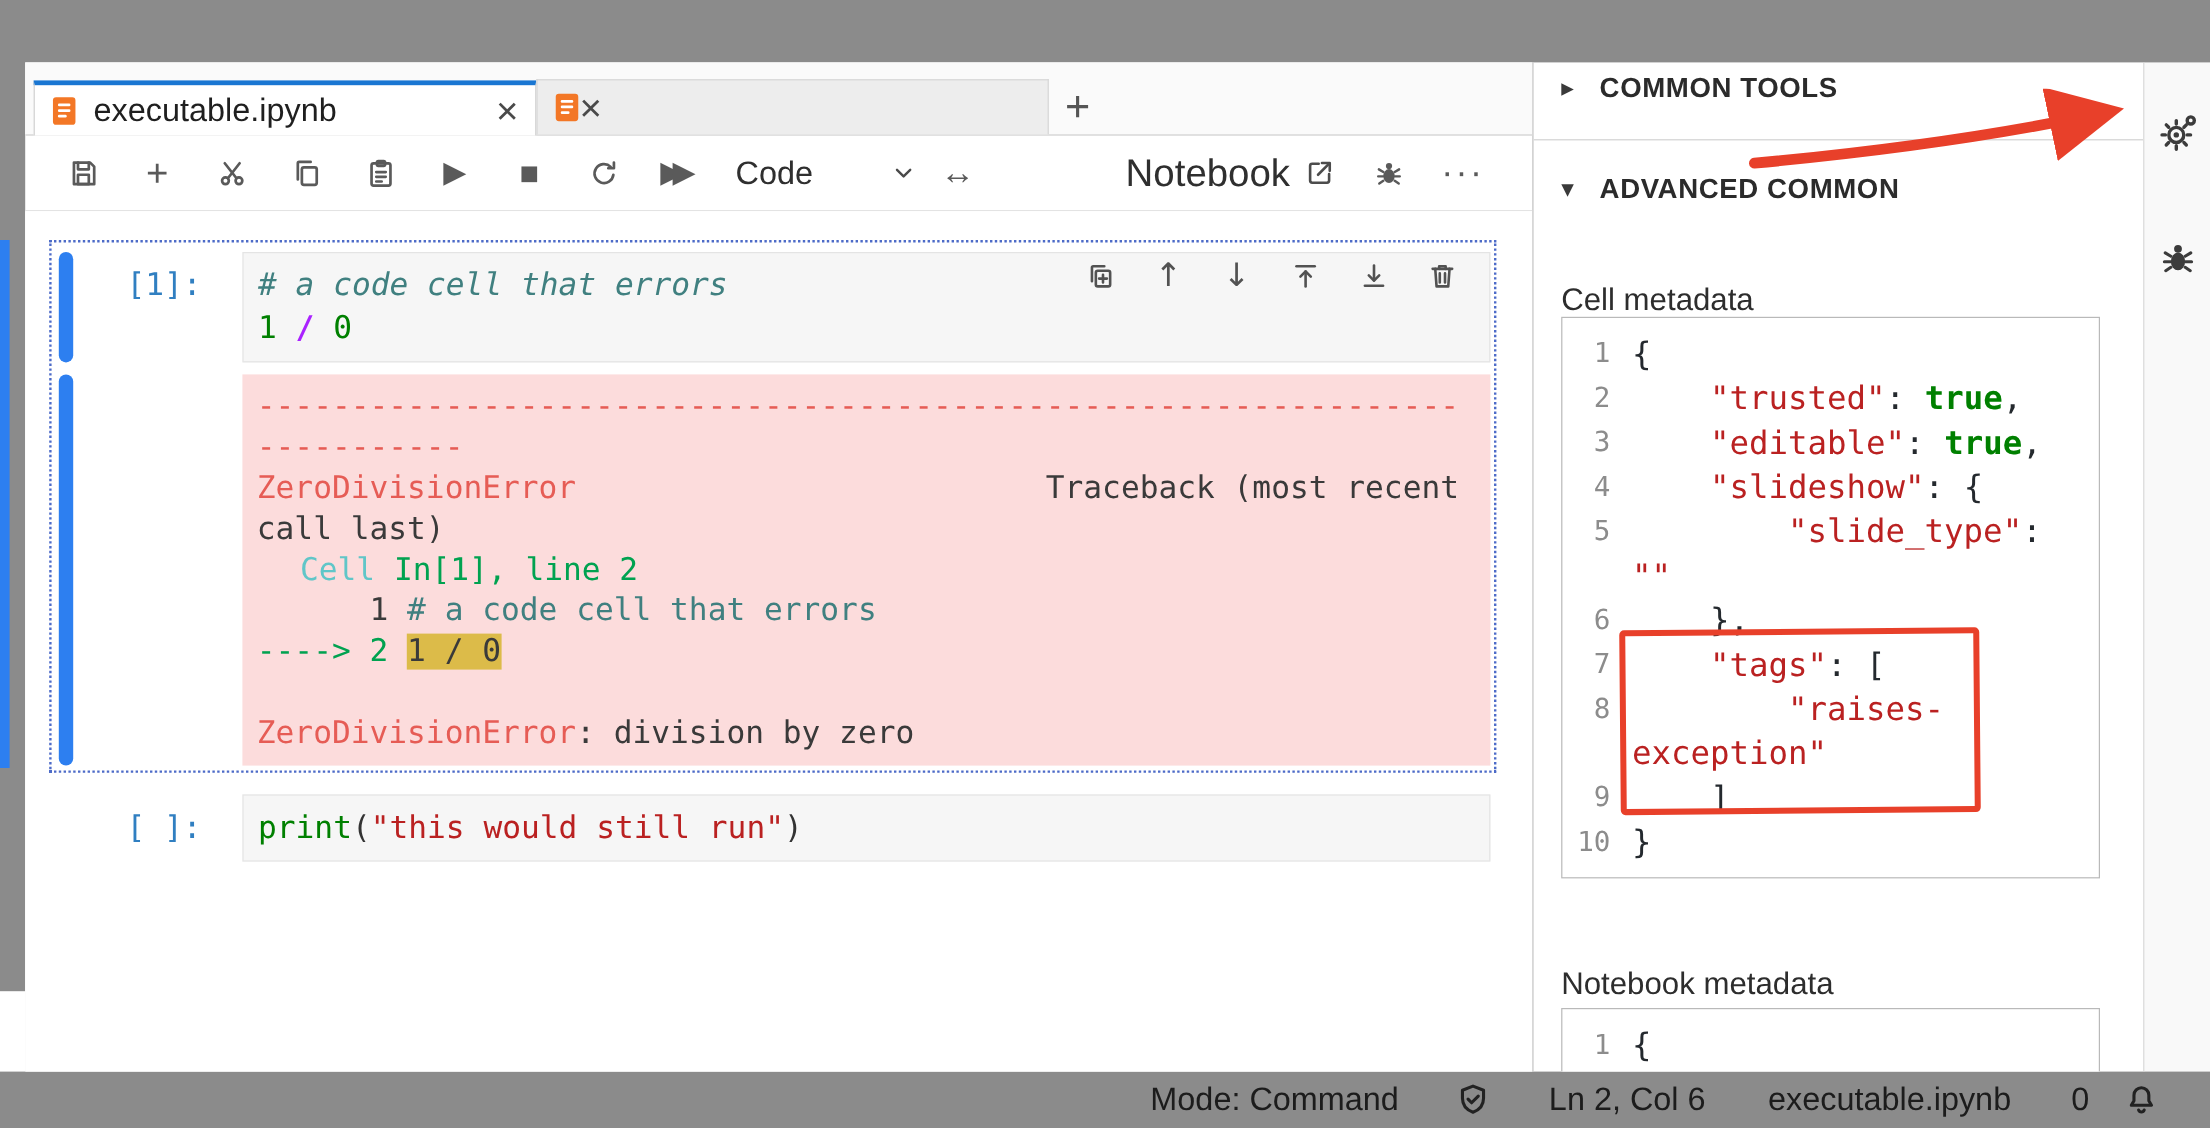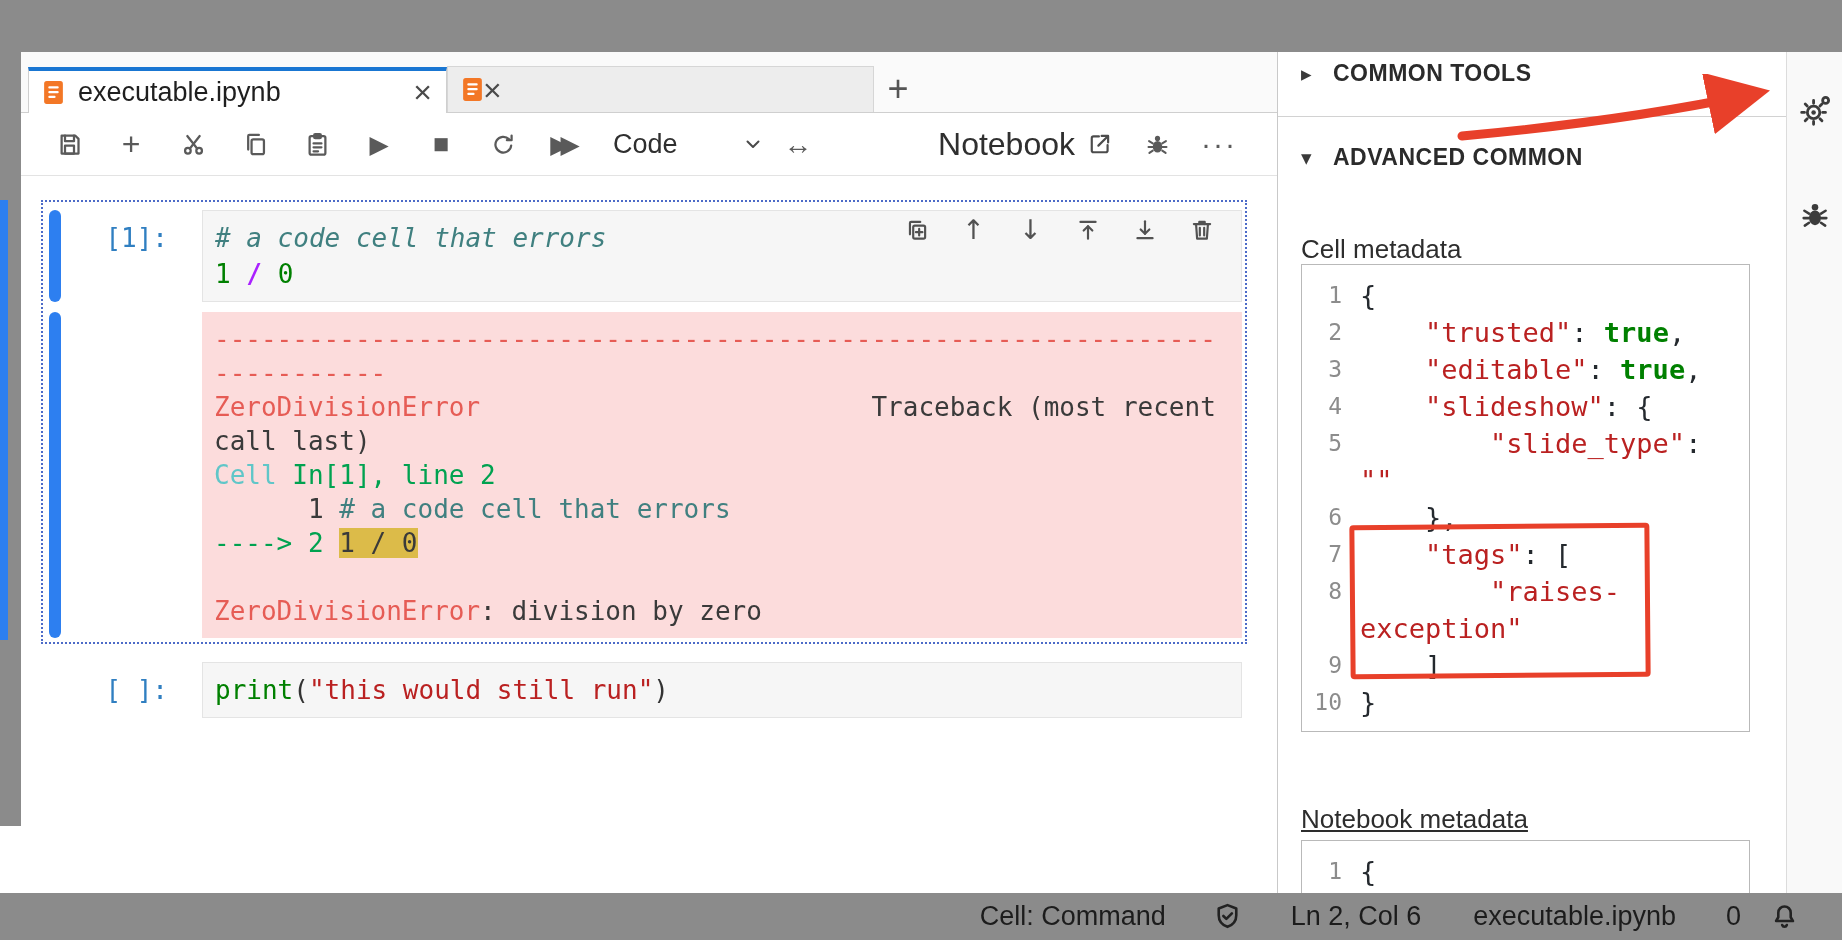--- a/index.html
+++ b/index.html
@@ -60,38 +60,38 @@
   .ct-icon { width:27px; height:27px; display:flex; align-items:center; justify-content:center; font-size:27px; font-family:"DejaVu Sans",sans-serif; }
   .ct-icon svg { width:26px; height:26px; }
 
   .output-area { width:1040px; background:#fcdcdc; padding:10px 20px 10px 12px; font-size:26px; line-height:34px; color:#3a3a3a; }
   .tb-line { white-space:pre-wrap; }
   .tb-line.sep { word-break:break-all; }
   .tb-line.blank { height:34px; }
   .tb-line span { white-space:pre-wrap; }
   .ansi-red { color:#e65c55; }
   .ansi-green { color:#00a250; }
-  .ansi-cyan { color:#60c6c8; }
+  .ansi-cyan { color:#60c6c8;margin-left:36px; }
   .tb-comment { color:#408080; }
   .err-highlight { background:#dcbb49; }
 
   .cell.next-cell { margin-left:22px; margin-top:18px; display:flex; }
   .next-cell .input-editor { padding:9px 12px; }
 
   
   .right-panel { position:absolute; left:1277px; top:52px; width:509px; height:841px; background:#fff; border-left:1px solid #c9c9c9; overflow:hidden; }
   .rp-header { position:absolute; left:23px; display:flex; align-items:center; gap:10px; }
   .rp-header.common { top:8px; }
   .rp-header.advanced { top:92px; }
   .caret { font-size:21px; color:#3a3a3a; width:22px; }
   .rp-title { font-weight:bold; font-size:23px; letter-spacing:0.5px; color:#2b2b2b; }
   .rp-divider { position:absolute; top:64px; left:0; width:509px; border-top:1px solid #d2d2d2; }
   .meta-label { position:absolute; left:23px; font-size:26px; color:#2d2d2d; }
   .meta-label.cellmeta { top:182px; }
-  .meta-label.nbmeta { top:752px;text-decoration:underline; }
+  .meta-label.nbmeta { top:752px; }
   .meta-editor { position:absolute; left:23px; width:449px; border:1px solid #b9b9b9; background:#fff; padding:12px 0; overflow:hidden; }
   .meta-editor.cell-metadata { top:212px; height:468px; }
   .meta-editor.nb-metadata { top:788px; height:120px; }
   .cm-line { display:flex; height:37px; line-height:37px; }
   .cm-gutter { width:52px; flex:none; padding-right:12px; text-align:right; color:#8c8c8c; font-size:23px; font-family:"DejaVu Sans Mono",monospace; }
   .cm-code { font-family:"DejaVu Sans Mono",monospace; font-size:27px; white-space:pre; padding-left:6px; color:#24292e; }
   .t-str { color:#ba2121; }
   .t-kw { color:#008000; font-weight:bold; }
 
   
@@ -380,21 +380,21 @@
     <span class="strip-icon bug">
       <svg viewBox="0 0 24 24" stroke="currentColor" stroke-width="1.8" fill="none" stroke-linecap="round">
           <ellipse cx="12" cy="14" rx="4.2" ry="5.2" fill="currentColor" stroke="none"></ellipse>
           <circle cx="12" cy="6.6" r="2.3" fill="currentColor" stroke="none"></circle>
           <path d="M7.8 11 4.5 9M7.8 14.2H4M7.8 17.5 4.8 19.5M16.2 11l3.3-2M16.2 14.2H20M16.2 17.5l3 2"></path>
         </svg>
     </span>
   </div>
 
   <div class="status-bar">
-    <span class="sb-item sb-mode">Cell: Command</span>
+    <span class="sb-item sb-mode">Mode: Command</span>
     <span class="sb-icon sb-shield">
         <svg class="ic" viewBox="0 0 24 24">
           <path d="M12 3.2 18.8 5.8V11c0 4.6-2.9 7.6-6.8 9-3.9-1.4-6.8-4.4-6.8-9V5.8z"></path>
           <path d="M8.8 11.6l2.3 2.3 4.3-4.3"></path>
         </svg>
       </span>
     <span class="sb-item sb-pos">Ln 2, Col 6</span>
     <span class="sb-item sb-file">executable.ipynb</span>
     <span class="sb-item sb-count">0</span>
     <span class="sb-icon">

